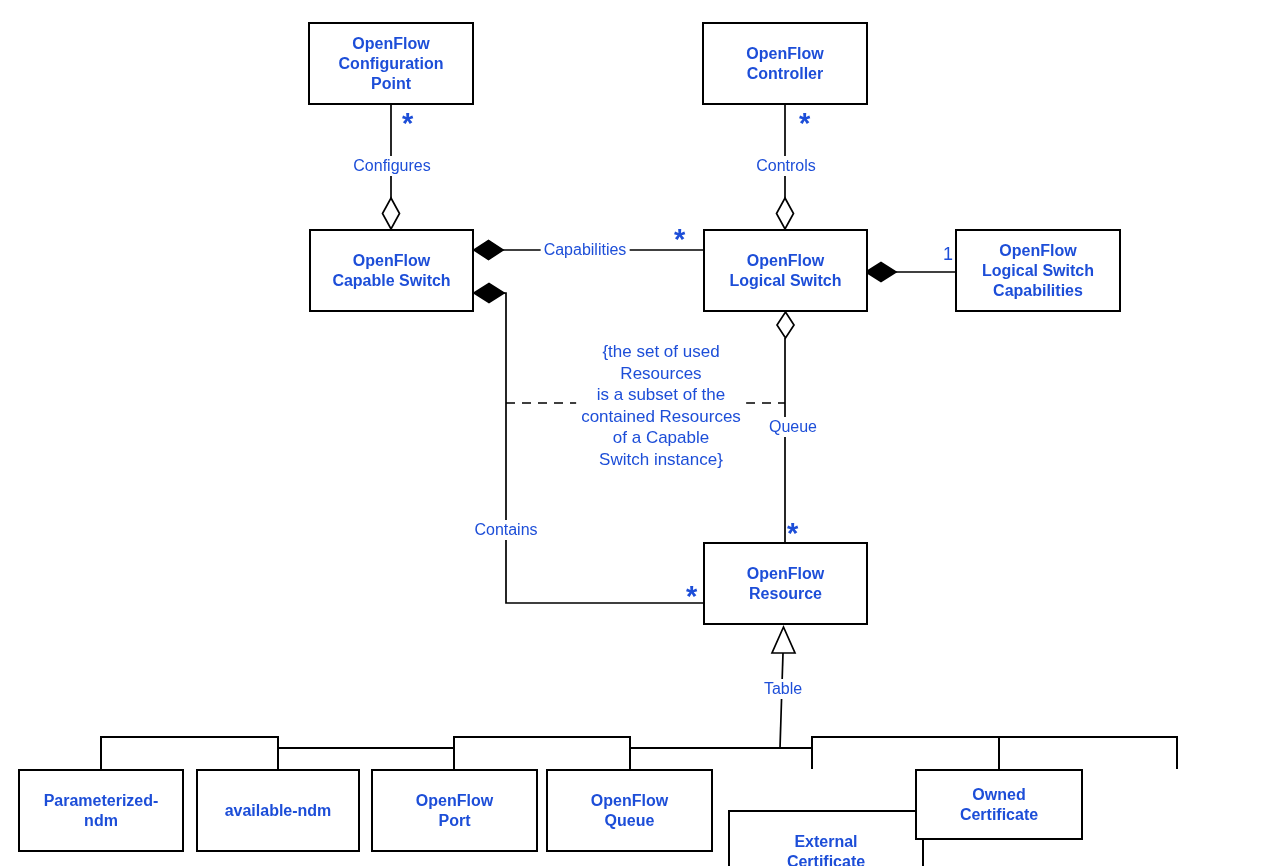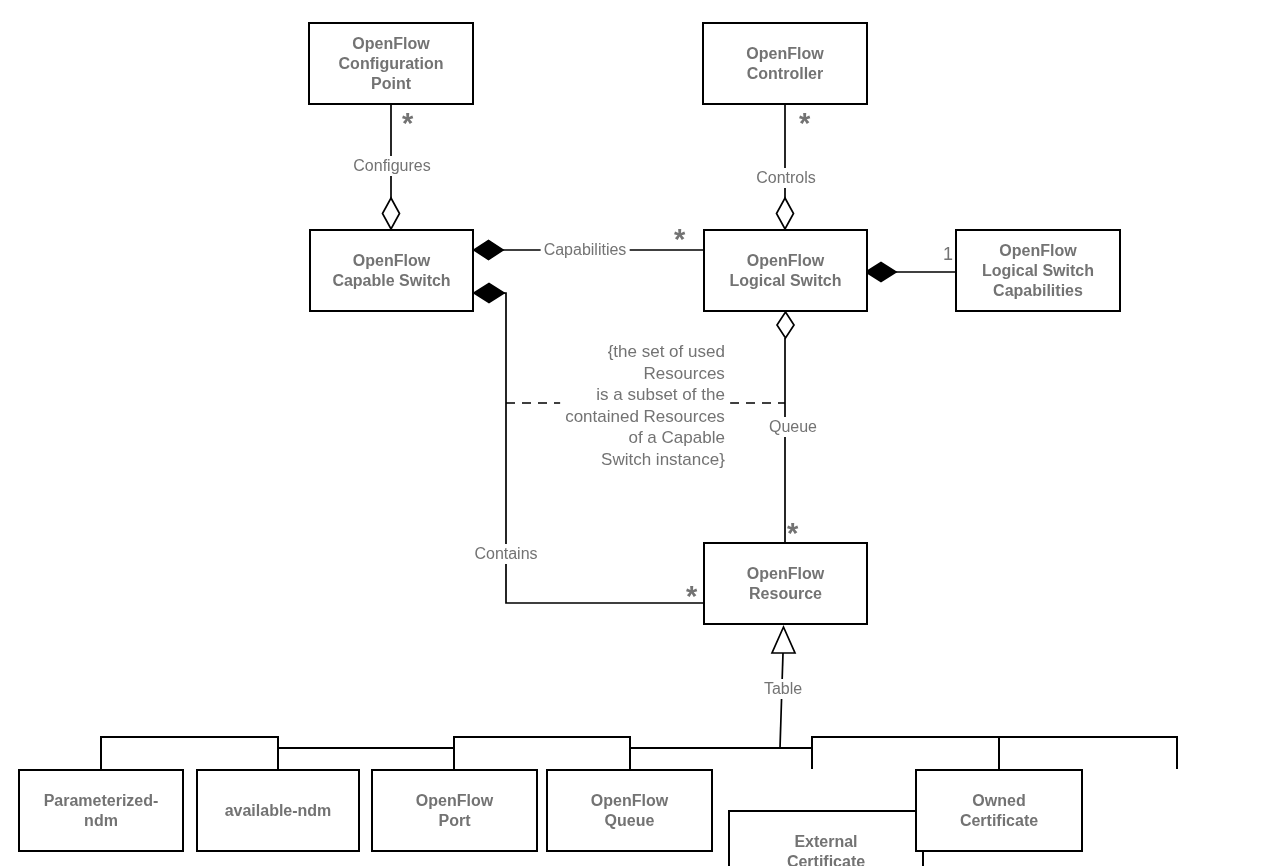--- a/index.html
+++ b/index.html
@@ -1,36 +1,36 @@
 <!DOCTYPE html>
 <html><head>
 <meta charset="utf-8">
 <style>
   html,body { margin:0; padding:0; background:#ffffff; }
   .canvas {
     position:relative; width:1282px; height:866px; background:#ffffff;
-    font-family:"Liberation Sans", sans-serif; color:#737373; overflow:hidden;
+    font-family:"Liberation Sans", sans-serif; color:#1d4ed8; overflow:hidden;
   }
   .edges-svg { position:absolute; left:0; top:0; }
   .uml-box {
     position:absolute; box-sizing:border-box;
     border:2px solid #000; background:#fff;
     display:flex; align-items:center; justify-content:center;
     text-align:center; font-weight:bold; font-size:16px; line-height:20px;
   }
   .box-label { white-space:pre-line; }
   .edge-label {
     position:absolute; transform:translateX(-50%);
     font-size:16px; line-height:20px; background:#fff;
     padding:0 3px; white-space:nowrap;
   }
   .note {
     position:absolute; transform:translateX(-50%);
     font-size:17px; line-height:21.5px; background:#fff;
-    text-align:right; white-space:pre-line; padding:0 5px;
+    text-align:center; white-space:pre-line; padding:0 5px;margin-left:16px;
   }
   .mult { position:absolute; font-weight:bold; font-size:29px; line-height:1; }
   .mult-one { position:absolute; font-size:18px; line-height:1; }
 </style>
 </head>
 <body>
 
 <div class="canvas">
 
   <svg class="edges-svg" width="1282" height="866" viewBox="0 0 1282 866">
@@ -105,35 +105,35 @@
   <div class="uml-box" style="left:546px;top:769px;width:167px;height:83px">
     <span class="box-label">OpenFlow
 Queue</span>
   </div>
 
   <div class="uml-box" style="left:728px;top:810px;width:196px;height:83px">
     <span class="box-label">External
 Certificate</span>
   </div>
 
-  <div class="uml-box" style="left:915px;top:769px;width:168px;height:83px">
+  <div class="uml-box" style="left:915px;top:769px;width:168px;height:71px">
     <span class="box-label">Owned
 Certificate</span>
   </div>
 
 
   <div class="edge-label" style="left:392px;top:156px">Configures</div>
 
-  <div class="edge-label" style="left:786px;top:168px">Controls</div>
+  <div class="edge-label" style="left:786px;top:156px">Controls</div>
 
   <div class="edge-label" style="left:585px;top:240px">Capabilities</div>
 
   <div class="edge-label" style="left:793px;top:417px">Queue</div>
 
-  <div class="edge-label" style="left:506px;top:544px">Contains</div>
+  <div class="edge-label" style="left:506px;top:520px">Contains</div>
 
   <div class="edge-label" style="left:783px;top:679px">Table</div>
 
   <div class="mult" style="left:402px;top:109px">*</div>
 
   <div class="mult" style="left:799px;top:109px">*</div>
 
   <div class="mult" style="left:674px;top:225px">*</div>
 
   <div class="mult-one" style="left:943px;top:245px">1</div>

